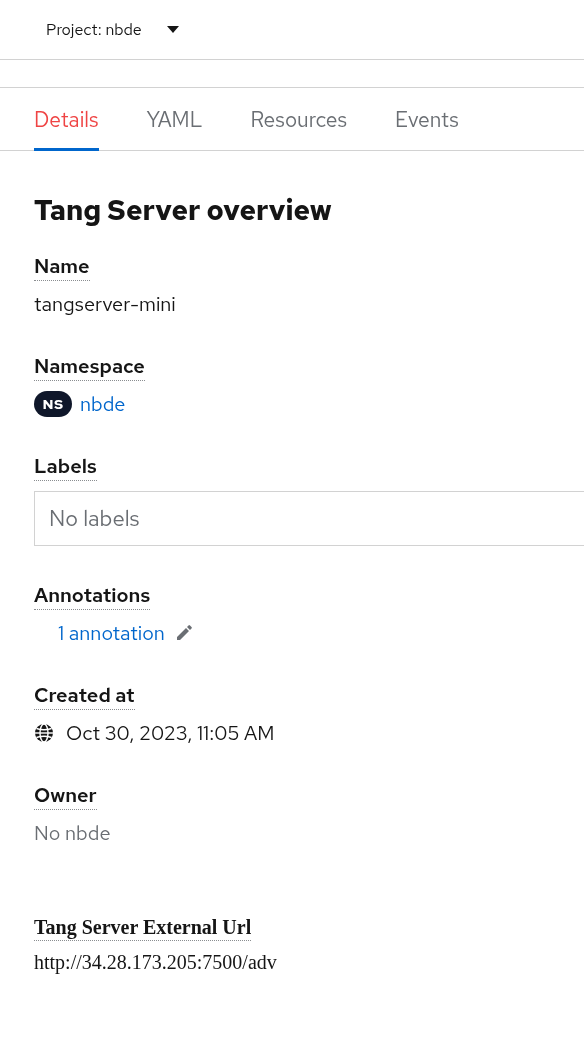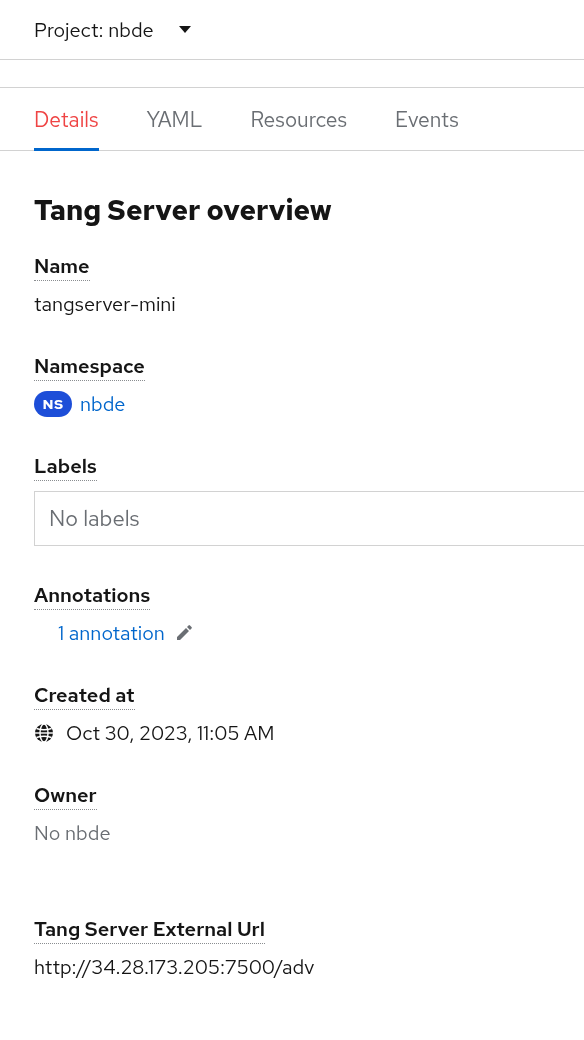--- a/index.html
+++ b/index.html
@@ -17,23 +17,24 @@
     height: 60px;
     padding: 0 34px;
     display: flex;
     align-items: center;
     border-bottom: 1px solid #d2d2d2;
   }
   .project-toggle {
     display: inline-flex;
     align-items: center;
     gap: 24px;
-    font-size: 20px;
+    font-size: 16px;
     cursor: pointer;
     user-select: none;
+    margin-left: 12px;
   }
   .caret-down-icon {
     display: inline-flex;
   }
   .spacer-below-project {
     height: 28px;
     border-bottom: 1px solid #d2d2d2;
   }
   
   .tabs {
@@ -97,21 +98,21 @@
     display: flex;
     align-items: center;
     gap: 8px;
   }
   .ns-badge {
     display: inline-flex;
     align-items: center;
     justify-content: center;
     width: 38px; height: 26px;
     border-radius: 13px;
-    background: #1d4ed8;
+    background: #0f172a;
     color: #fff;
     font-size: 14px;
     font-weight: 700;
     letter-spacing: 0.5px;
   }
   .labels-box {
     border: 1px solid #d2d2d2;
     padding: 12px 14px;
     font-size: 22px;
     color: #6a6e73;
@@ -127,20 +128,21 @@
   }
   .edit-icon { display:inline-flex; }
   .created-row {
     display: flex;
     align-items: center;
     gap: 12px;
   }
   .globe-icon { display:inline-flex; }
   .section2 {
     margin-top: 70px;
+    font-family: Liberation Serif, serif;
   }
 </style>
 </head>
 <body>
 
 <div class="project-bar">
   <div class="project-toggle">
     <span><span>Project:</span> <span>nbde</span></span>
     <span class="caret-down-icon">
       <svg width="14" height="10" viewBox="0 0 14 10">

